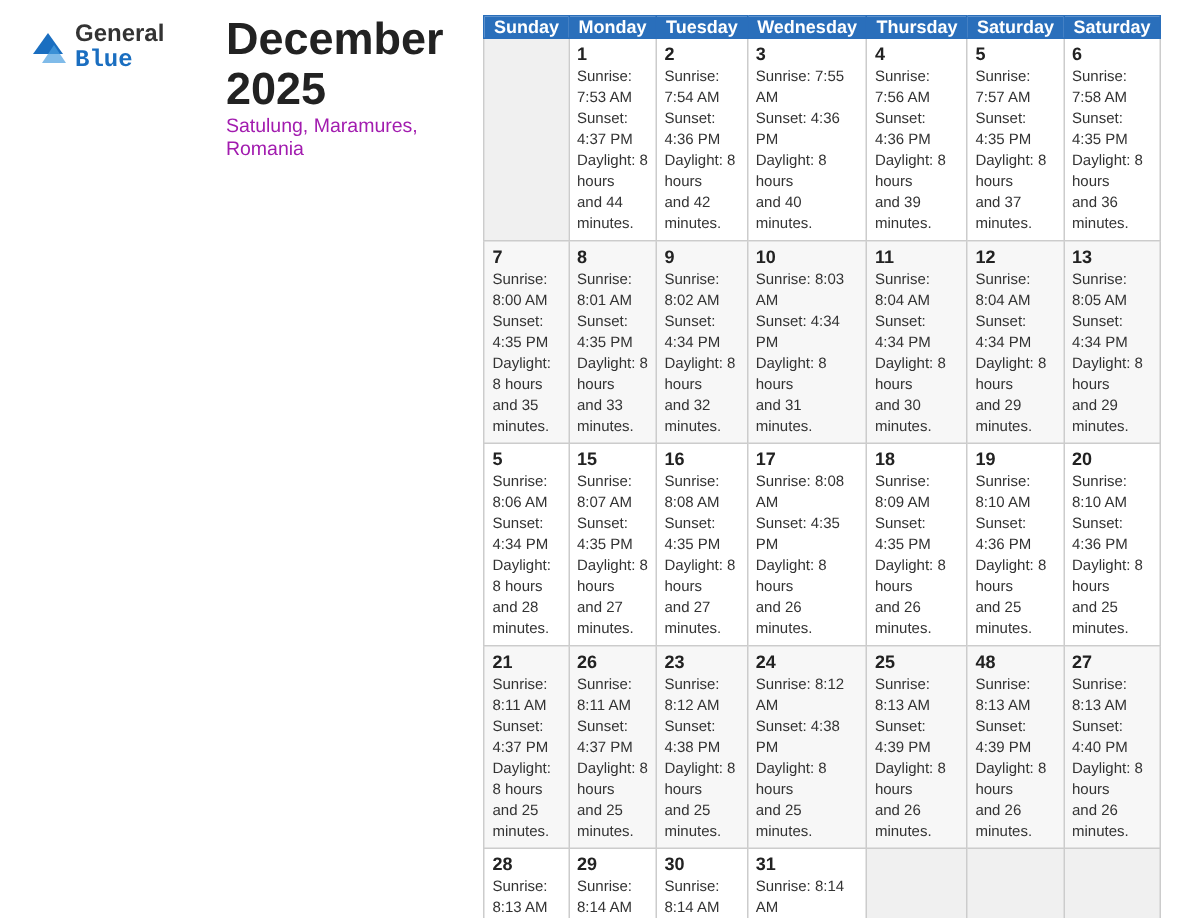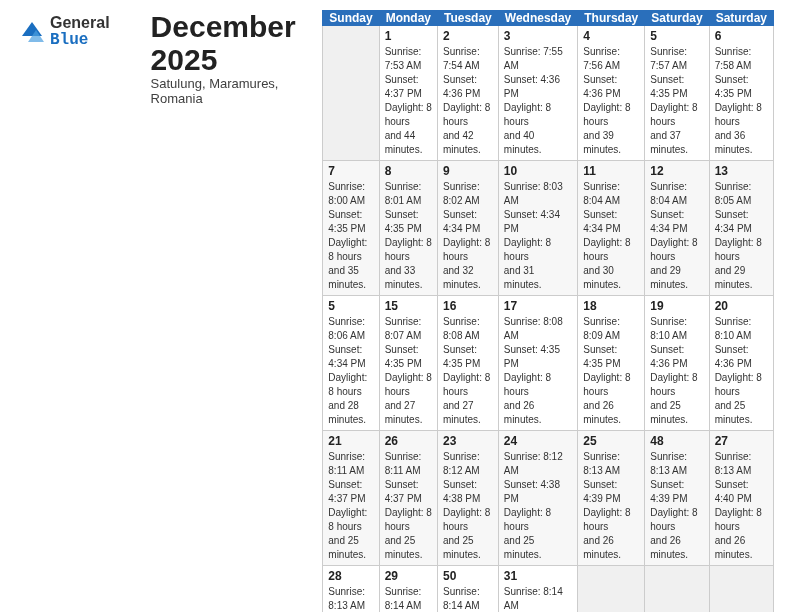--- a/index.html
+++ b/index.html
@@ -55,21 +55,21 @@
       margin-left: 41px;
     }
     .month-title {
       font-size: 30px;
       font-weight: bold;
       color: #222;
       line-height: 1.1;
     }
     .subtitle {
       font-size: 13px;
-      color: #404040;
+      color: #a21caf;
     }
     .calendar {
       width: 100%;
       border-collapse: collapse;
       flex: 1;
     }
     .calendar th {
       background: #2a6fbb;
       color: #fff;
       font-size: 12px;
@@ -262,21 +262,21 @@
         <tr class="last-row">
           <td>
             <span class="day-num">28</span>
             <div class="day-info">Sunrise: 8:13 AM<br>Sunset: 4:41 PM<br>Daylight: 8 hours<br>and 27 minutes.</div>
           </td>
           <td>
             <span class="day-num">29</span>
             <div class="day-info">Sunrise: 8:14 AM<br>Sunset: 4:42 PM<br>Daylight: 8 hours<br>and 28 minutes.</div>
           </td>
           <td>
-            <span class="day-num">50</span>
+            <span class="day-num">30</span>
             <div class="day-info">Sunrise: 8:14 AM<br>Sunset: 4:43 PM<br>Daylight: 8 hours<br>and 28 minutes.</div>
           </td>
           <td>
             <span class="day-num">31</span>
             <div class="day-info">Sunrise: 8:14 AM<br>Sunset: 4:43 PM<br>Daylight: 8 hours<br>and 29 minutes.</div>
           </td>
           <td class="empty-cell"></td>
           <td class="empty-cell"></td>
           <td class="empty-cell"></td>
         </tr>

